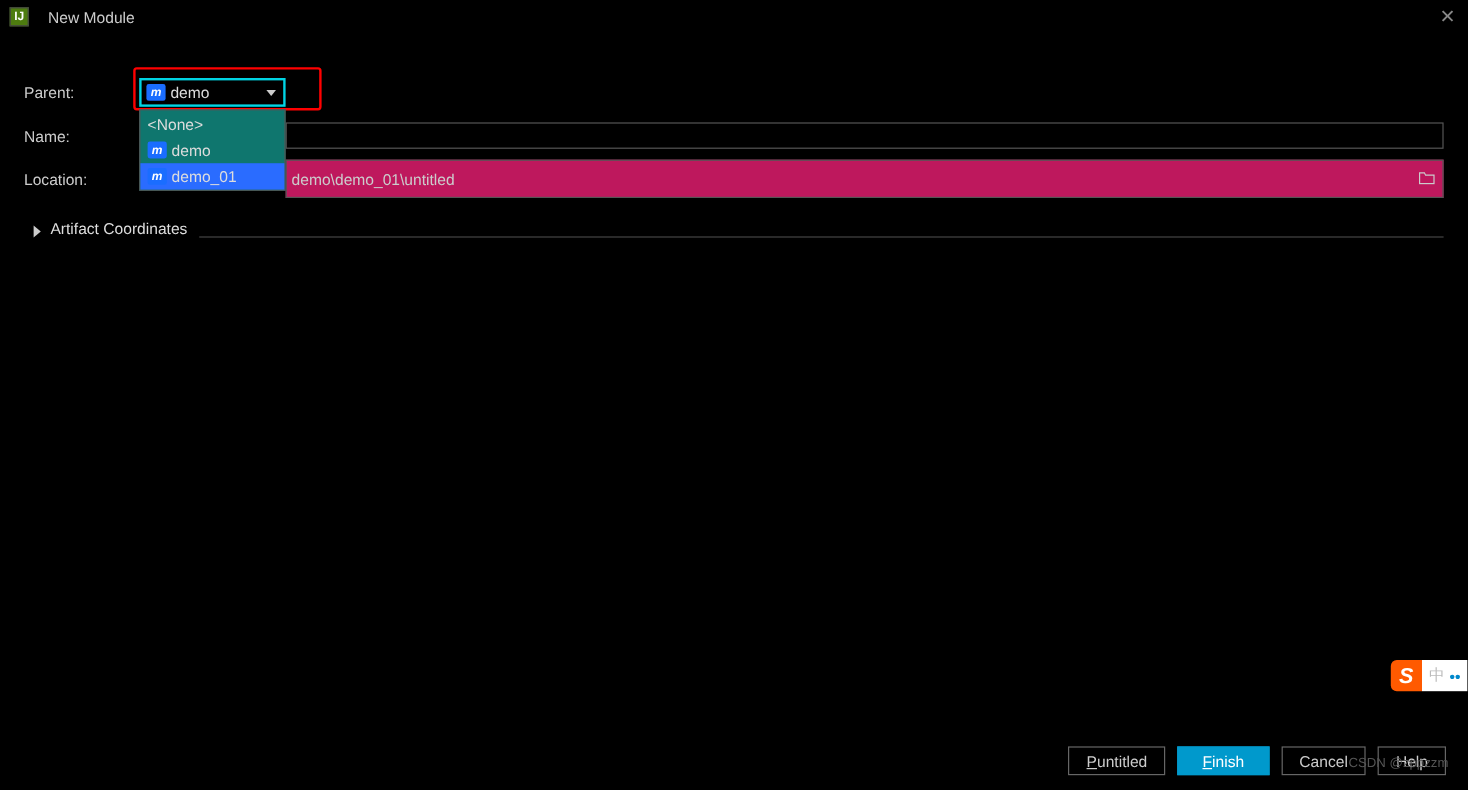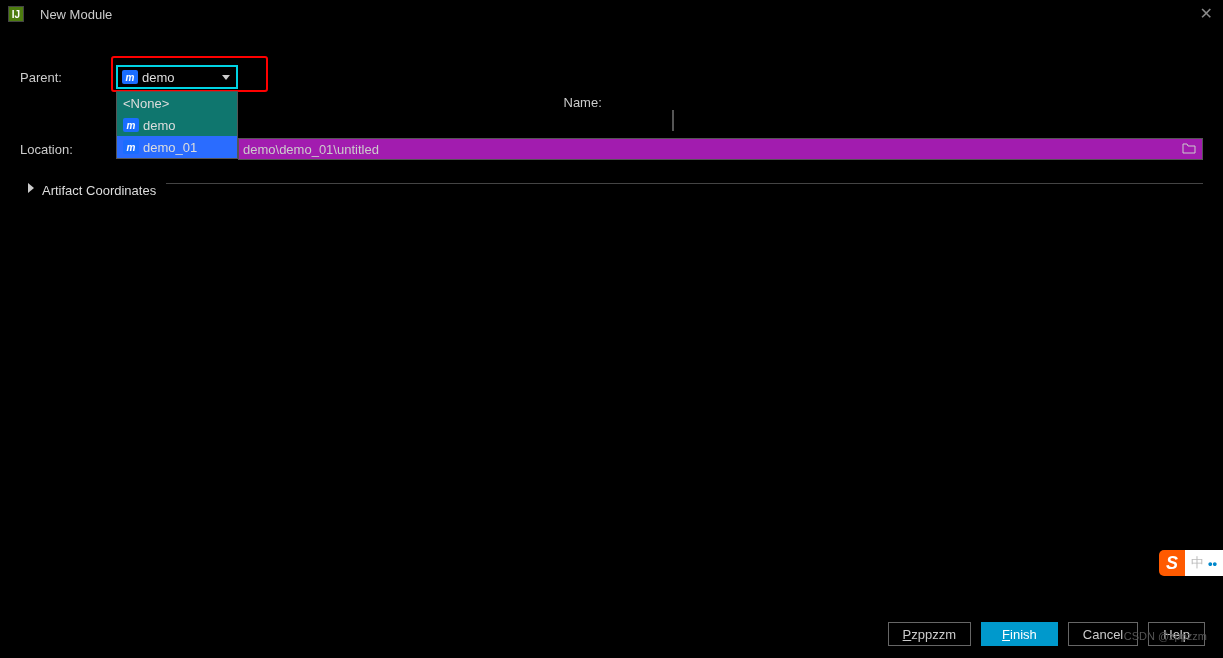--- a/index.html
+++ b/index.html
@@ -19,24 +19,24 @@
 .parent-select-arrow { width:0; height:0; border-left:4px solid transparent; border-right:4px solid transparent; border-top:5px solid #ccc; position:absolute; right:6px; }
 .dropdown { position:absolute; left:0; top:26px; width:122px; background:#0f766e; border:1px solid #555; z-index:10; }
 .dd-item { height:22px; display:flex; align-items:center; padding:0 6px; color:#ddd; cursor:pointer; }
 .dd-item.selected { background:#2a6cff; }
 .arrow-annot { position:absolute; left:280px; top:0; display:flex; align-items:center; }
 .red-arrow { position:relative; width:100px; height:1px; margin-top:14px; }
 .red-arrow::before { content:""; position:absolute; left:0; top:-1px; width:100px; height:3px; background:#ff0000; }
 .red-arrow::after { content:""; position:absolute; left:-10px; top:-6px; width:0; height:0; border-top:7px solid transparent; border-bottom:7px solid transparent; border-right:12px solid #ff0000; }
 .annot-text { color:#ff0000; font-size:18px; margin-left:20px; }
 .name-input { flex:1; height:22px; background:#000; border:1px solid #555; margin-left:122px; }
-.location-val { flex:1; height:22px; background:#a21caf; border:1px solid #555; color:#ccc; display:flex; align-items:center; padding:0 4px; position:relative; margin-left:122px; }
+.location-val { flex:1; height:32px; background:#be185d; border:1px solid #555; color:#ccc; display:flex; align-items:center; padding:0 4px; position:relative; margin-left:122px; }
 .location-text { position:absolute; left:4px; }
 .folder-icon { position:absolute; right:6px; color:#ccc; }
-.artifact-row { display:flex; align-items:flex-start; margin-top:16px; }
+.artifact-row { display:flex; align-items:flex-end; margin-top:16px; }
 .disclosure { width:0; height:0; border-top:5px solid transparent; border-bottom:5px solid transparent; border-left:6px solid #ccc; margin:0 8px 0 8px; }
 .artifact-label { color:#ddd; }
 .artifact-line { flex:1; height:1px; background:#444; margin-left:10px; }
 .footer { position:absolute; bottom:12px; right:18px; display:flex; gap:10px; }
 .btn { height:24px; padding:0 14px; background:#000; border:1px solid #666; color:#ccc; display:flex; align-items:center; justify-content:center; cursor:pointer; font-size:13px; }
 .btn.primary { background:#0099cc; color:#fff; border:1px solid #0099cc; padding:0 20px; }
 .btn .ul { text-decoration:underline; }
 .watermark { position:absolute; right:16px; bottom:16px; color:#555; font-size:11px; pointer-events:none;margin-top:20px; }
 .ime-badge { position:absolute; right:0; top:550px; display:flex; align-items:center; }
 .ime-s { width:26px; height:26px; background:#ff5a00; border-radius:5px 0 0 5px; color:#fff; font-weight:bold; font-size:18px; display:flex; align-items:center; justify-content:center; font-style:italic; }
@@ -72,21 +72,21 @@
           <span>demo</span>
         </div>
         <div class="dd-item selected">
           <div class="m-icon">m</div>
           <span>demo_01</span>
         </div>
       </div>
     </div>
   </div>
 
-  <div class="row" style="margin-top:0;flex-direction:column;">
+  <div class="row" style="margin-top:0;">
     <div class="lbl">Name:</div>
     <div class="name-input"></div>
   </div>
 
   <div class="row">
     <div class="lbl">Location:</div>
     <div class="location-val">
       <span class="location-text">demo\demo_01\untitled</span>
       <span class="folder-icon">
         <svg width="14" height="12" viewBox="0 0 14 12">
@@ -100,21 +100,21 @@
     <div class="disclosure"></div>
     <div class="artifact-label">Artifact Coordinates</div>
     <div class="artifact-line"></div>
   </div>
 
 </div>
 
 <div class="footer">
   <div class="btn">
       <span class="ul">P</span>
-      <span>zppzzm</span>
+      <span>untitled</span>
     </div>
   <div class="btn primary">
       <span class="ul">F</span>
       <span>inish</span>
     </div>
   <div class="btn">
       <span>Cancel</span>
     </div>
   <div class="btn">
       <span>Help</span>

